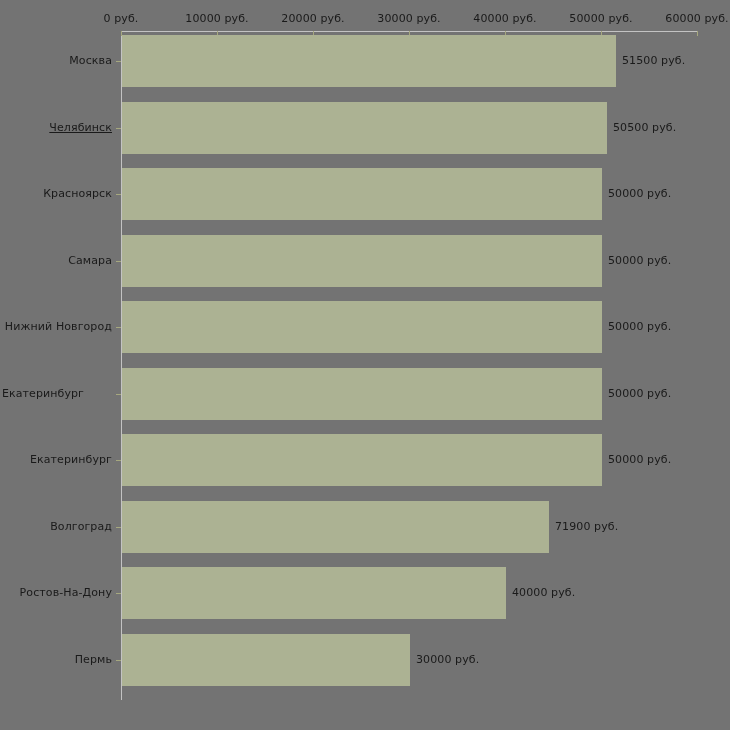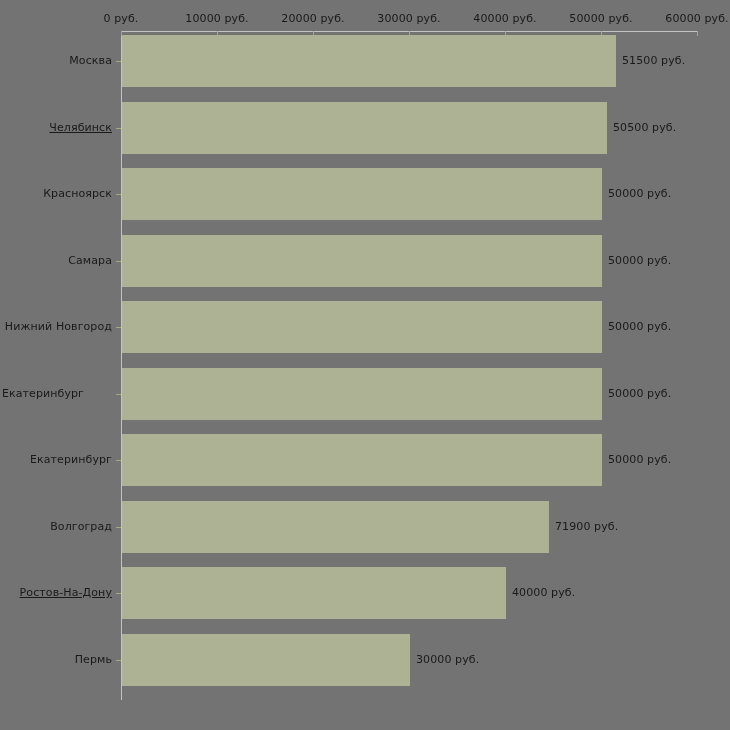--- a/index.html
+++ b/index.html
@@ -126,21 +126,21 @@
     </div>
   <div id="cat-labels-layer">
       <div class="cat-label" style="right: 618px; top: 54px;">Москва</div>
       <div class="cat-label" style="right: 618px; top: 120.5px; text-decoration: underline;">Челябинск</div>
       <div class="cat-label" style="right: 618px; top: 187px;">Красноярск</div>
       <div class="cat-label" style="right: 618px; top: 253.5px;">Самара</div>
       <div class="cat-label" style="right: 618px; top: 320px;">Нижний Новгород</div>
       <div class="cat-label" style="right: 646px; top: 386.5px;">Екатеринбург</div>
       <div class="cat-label" style="right: 618px; top: 453px;">Екатеринбург</div>
       <div class="cat-label" style="right: 618px; top: 519.5px;">Волгоград</div>
-      <div class="cat-label" style="right: 618px; top: 586px; text-decoration: underline;">Ростов-На-Дону</div>
+      <div class="cat-label" style="right: 618px; top: 586px;">Ростов-На-Дону</div>
       <div class="cat-label" style="right: 618px; top: 652.5px;">Пермь</div>
     </div>
   <div id="bars-layer">
       <div class="bar" style="top: 35px; height: 52px; width: 494px; background: rgb(172, 178, 147);"></div>
       <div class="bar-value" style="left: 622px; top: 54px;">51500 руб.</div>
       <div class="bar" style="top: 101.5px; height: 52px; width: 485px; background: rgb(172, 178, 147);"></div>
       <div class="bar-value" style="left: 613px; top: 120.5px;">50500 руб.</div>
       <div class="bar" style="top: 168px; height: 52px; width: 480px; background: rgb(172, 178, 147);"></div>
       <div class="bar-value" style="left: 608px; top: 187px;">50000 руб.</div>
       <div class="bar" style="top: 234.5px; height: 52px; width: 480px; background: rgb(172, 178, 147);"></div>

